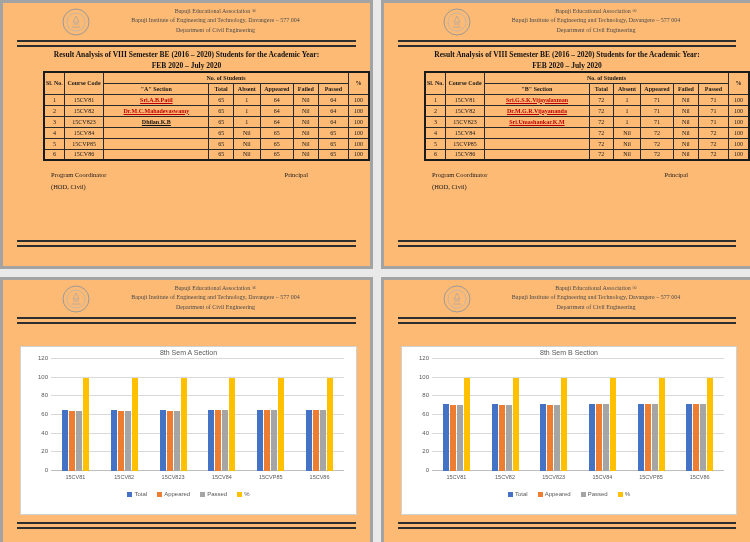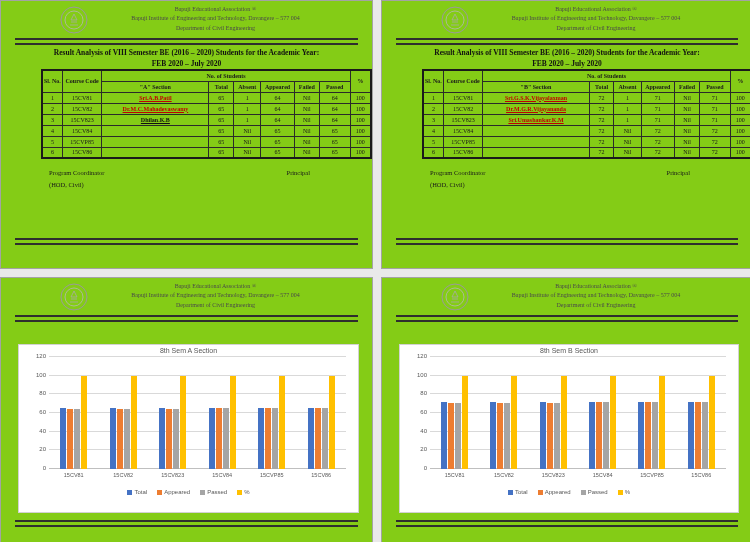--- a/index.html
+++ b/index.html
@@ -3,21 +3,21 @@
 <meta charset="utf-8">
 <style>
   html,body{margin:0;padding:0;}
   body{
     width:750px;height:542px;overflow:hidden;position:relative;
     background:#e9e9e9;
     font-family:"Liberation Serif", serif;
     color:#1a1a1a;
   }
   .page{
-    position:absolute;background:#84cc16;border:1px solid #a3a3a3;
+    position:absolute;background:#fdba74;border:3px solid #a3a3a3;
     box-sizing:border-box;overflow:hidden;
   }
   #page1{left:0;top:0;width:373px;height:269px;}
   #page2{left:381px;top:0;width:372px;height:269px;}
   #page3{left:0;top:277px;width:373px;height:270px;}
   #page4{left:381px;top:277px;width:372px;height:270px;}
 
   
   .letterhead{position:absolute;left:0;top:4px;right:0;height:32px;}
   .crest{position:absolute;left:58px;top:0;width:30px;height:30px;}

